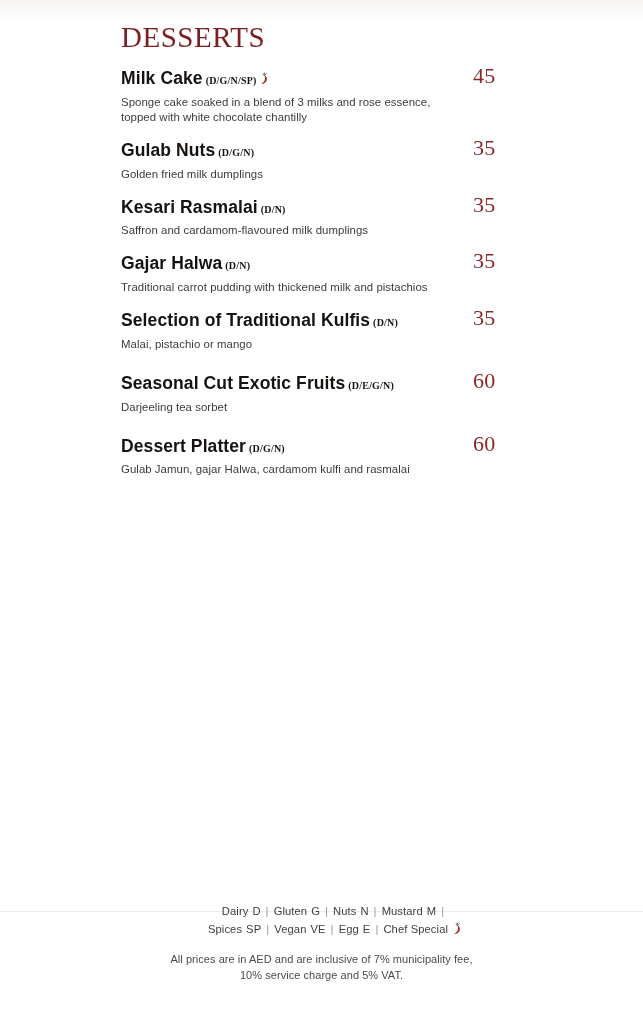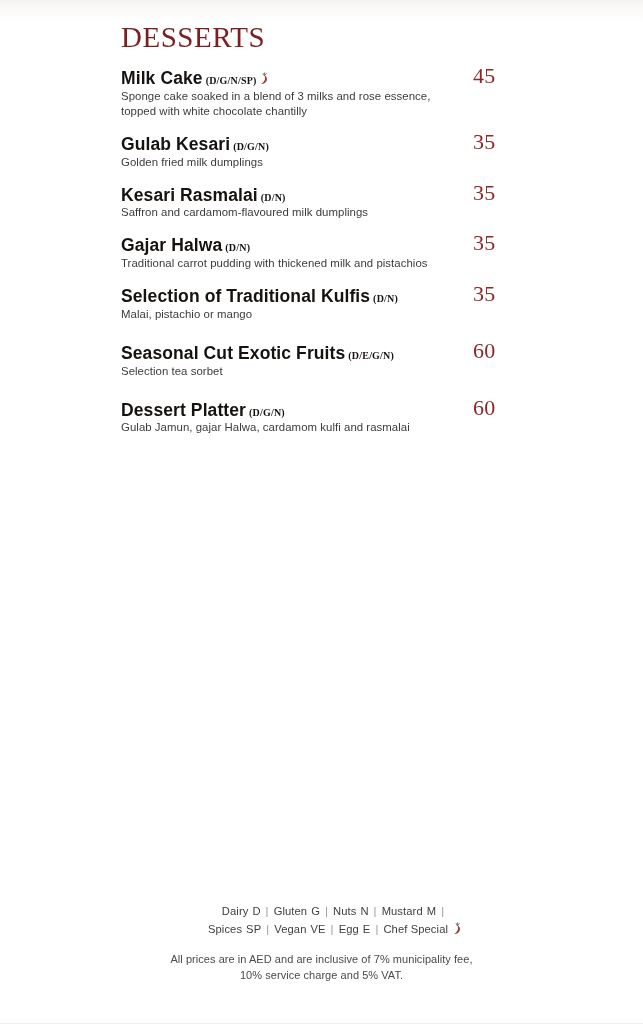--- a/index.html
+++ b/index.html
@@ -10,21 +10,21 @@
     width: 643px;
     height: 1024px;
     background: #ffffff;
     font-family: "Liberation Sans", sans-serif;
     overflow: hidden;
     position: relative;
   }
   .page {
     position: relative;
     width: 643px;
-    height: 1024px;
+    height: 912px;
     background: linear-gradient(180deg, #f4f3f2 0%, #faf9f8 8px, #ffffff 22px, #ffffff 100%);
     box-sizing: border-box;
     border-bottom: 1px solid #ececec;
   }
   .content {
     position: absolute;
     left: 121px;
     top: 0;
     width: 400px;
   }
@@ -78,21 +78,21 @@
     vertical-align: -1px;
     margin-left: 2px;
     width: 11px;
     height: 13px;
   }
   .item-desc {
     font-family: "Liberation Sans", sans-serif;
     font-size: 11.4px;
     color: #3b3b3b;
     line-height: 1.33;
-    margin-top: 0;
+    margin-top: 6px;
     padding-right: 60px;
     letter-spacing: 0.05px;
   }
   .item-price {
     position: absolute;
     right: -8px;
     top: -4px;
     width: 56px;
     font-family: "Liberation Serif", serif;
     font-size: 22px;
@@ -157,42 +157,42 @@
     <ul class="menu-list">
         <li class="menu-item">
           <div class="item-head"><span class="item-name">Milk Cake</span><span class="item-tags">(D/G/N/SP)</span><svg viewBox="0 0 24 28" class="chef-icon">
               <path d="M12.5 1.5 L11 7 M9 3 L12 7.5 M16 3 L12.5 7.5" stroke="#4b4b4b" stroke-width="1.6" fill="none" stroke-linecap="round"></path>
               <path d="M12 7 C16.5 9.5 18.5 14 17 18.5 C15.5 23 10 26.5 4.5 26 C9 23.5 12.5 19.5 13 15 C13.3 11.8 12.6 9 12 7 Z" fill="#a33a2e"></path>
             </svg></div>
           <div class="item-desc">Sponge cake soaked in a blend of 3 milks and rose essence, topped with white chocolate chantilly</div>
           <div class="item-price">45</div>
         </li>
         <li class="menu-item">
-          <div class="item-head"><span class="item-name">Gulab Kesari</span><span class="item-tags">(D/G/N)</span></div>
+          <div class="item-head"><span class="item-name">Gulab Nuts</span><span class="item-tags">(D/G/N)</span></div>
           <div class="item-desc">Golden fried milk dumplings</div>
           <div class="item-price">35</div>
         </li>
         <li class="menu-item">
           <div class="item-head"><span class="item-name">Kesari Rasmalai</span><span class="item-tags">(D/N)</span></div>
           <div class="item-desc">Saffron and cardamom-flavoured milk dumplings</div>
           <div class="item-price">35</div>
         </li>
         <li class="menu-item">
           <div class="item-head"><span class="item-name">Gajar Halwa</span><span class="item-tags">(D/N)</span></div>
           <div class="item-desc">Traditional carrot pudding with thickened milk and pistachios</div>
           <div class="item-price">35</div>
         </li>
         <li class="menu-item">
           <div class="item-head"><span class="item-name">Selection of Traditional Kulfis</span><span class="item-tags">(D/N)</span></div>
           <div class="item-desc">Malai, pistachio or mango</div>
           <div class="item-price">35</div>
         </li>
         <li class="menu-item gap-before">
           <div class="item-head"><span class="item-name">Seasonal Cut Exotic Fruits</span><span class="item-tags">(D/E/G/N)</span></div>
-          <div class="item-desc">Selection tea sorbet</div>
+          <div class="item-desc">Darjeeling tea sorbet</div>
           <div class="item-price">60</div>
         </li>
         <li class="menu-item gap-before">
           <div class="item-head"><span class="item-name">Dessert Platter</span><span class="item-tags">(D/G/N)</span></div>
           <div class="item-desc">Gulab Jamun, gajar Halwa, cardamom kulfi and rasmalai</div>
           <div class="item-price">60</div>
         </li>
       </ul>
 
   </div>

